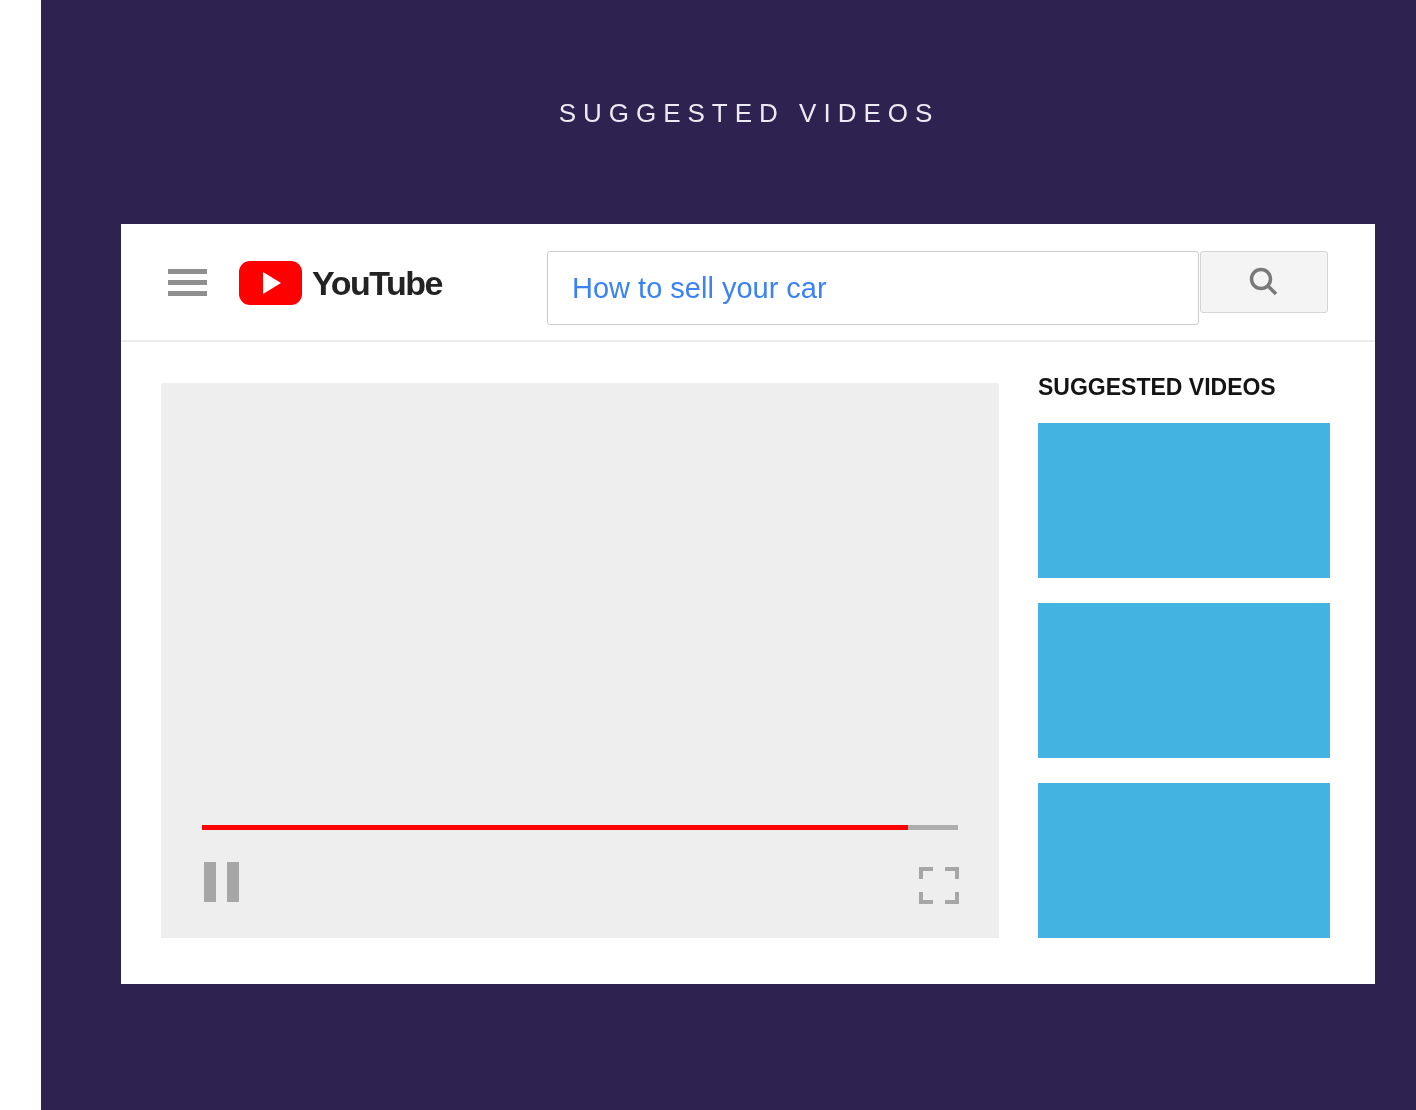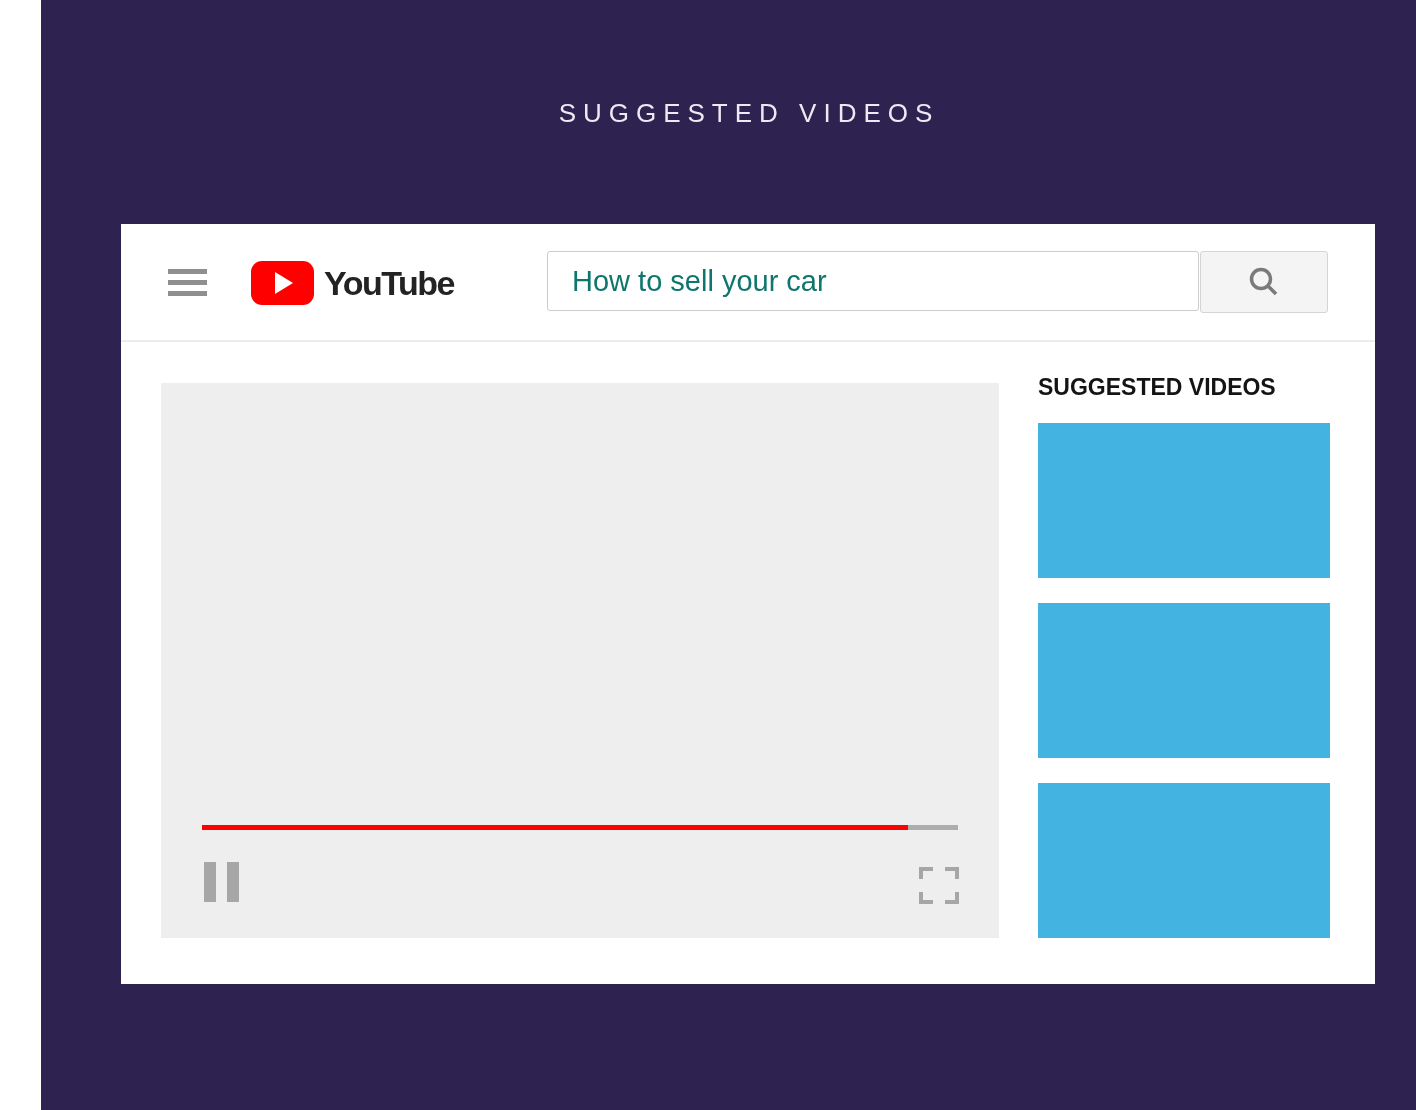--- a/index.html
+++ b/index.html
@@ -55,21 +55,21 @@
   .hamburger span {
     display: block;
     width: 39px;
     height: 5px;
     background: #8F8F8F;
     margin-bottom: 6px;
   }
 
   .logo {
     position: absolute;
-    left: 130px;
+    left: 118px;
     top: 37px;
     height: 44px;
     display: flex;
     align-items: center;
     text-align: center;
   }
   .play-badge {
     position: relative;
     width: 63px;
     height: 44px;
@@ -91,27 +91,27 @@
     font-weight: 700;
     letter-spacing: -1.5px;
     color: #232323;
   }
 
   .search-input {
     position: absolute;
     left: 426px;
     top: 27px;
     width: 652px;
-    height: 60px;
+    height: 74px;
     border: 1px solid #CCCCCC;
     border-radius: 3px;
     padding: 0 0 0 24px;
     font-family: "Liberation Sans", sans-serif;
     font-size: 29px;
-    color: #0f766e;
+    color: #3b82f6;
     background: #FFFFFF;
     outline: none;
   }
 
   .search-button {
     position: absolute;
     left: 1079px;
     top: 27px;
     width: 128px;
     height: 62px;

